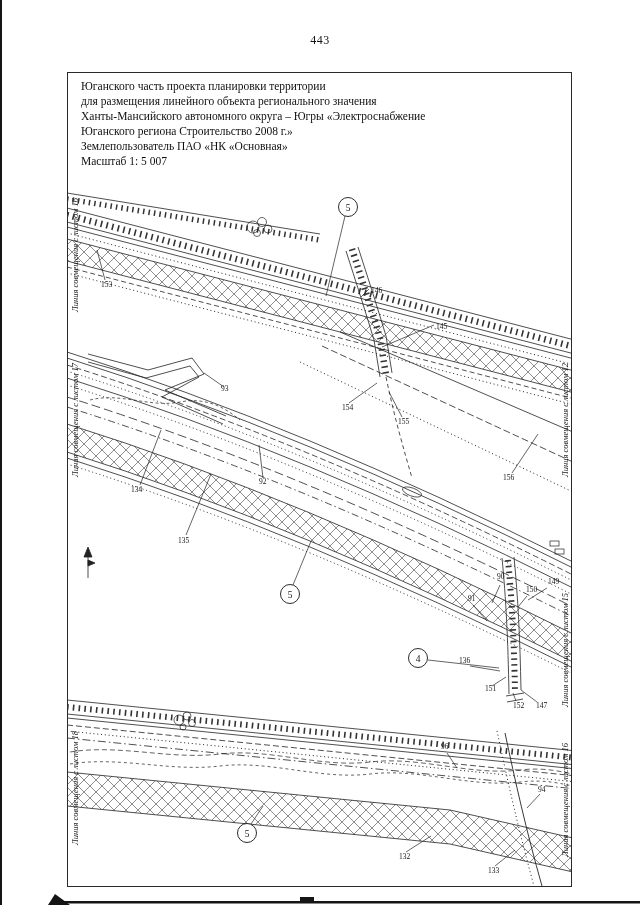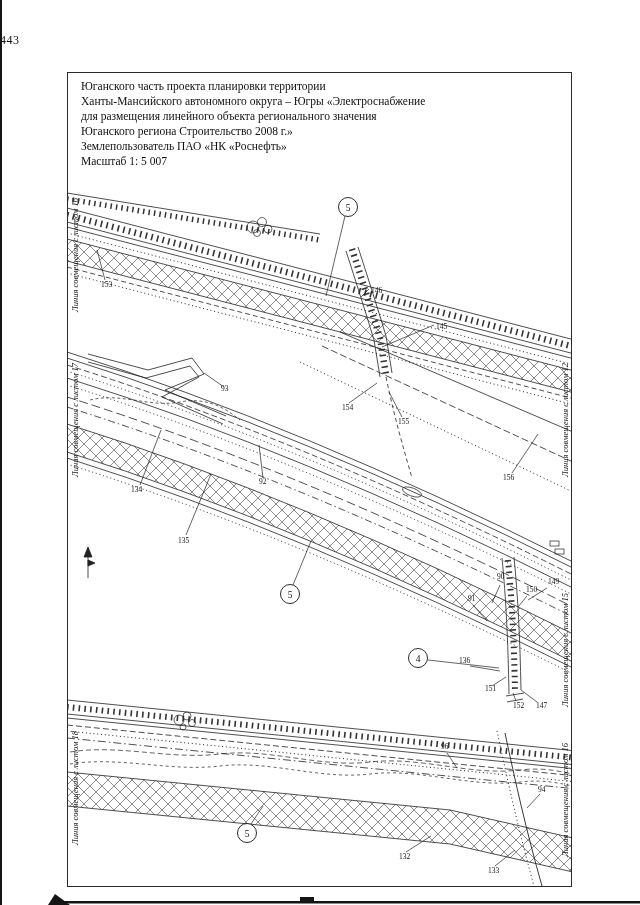--- a/index.html
+++ b/index.html
@@ -2,21 +2,21 @@
 <html><head>
 <meta charset="utf-8">
 <style>
   html,body { margin:0; padding:0; background:#ffffff; }
   .page {
     position:relative; width:640px; height:905px; background:#ffffff;
     font-family:"Liberation Serif", serif; color:#141414; overflow:hidden;
   }
   .page-number {
     position:absolute; top:33px; left:0; width:100%;
-    font-size:12px; letter-spacing:.5px;
+    text-align:center; font-size:12px; letter-spacing:.5px;
   }
   .frame {
     position:absolute; left:67px; top:72px; width:505px; height:815px;
     border:1.2px solid #2a2a2a; box-sizing:border-box;
   }
   .title-block {
     position:absolute; left:81px; top:79px; width:470px;
     font-size:11.5px; line-height:15px; color:#101010;
   }
   .edge-label {
@@ -212,24 +212,24 @@
     <g fill="#151515" stroke="none">
       <rect x="0" y="0" width="2" height="905"></rect>
       <rect x="60" y="901" width="580" height="2.5"></rect>
       <path d="M55,894 L70,905 L48,905 Z"></path>
       <rect x="300" y="897" width="14" height="4"></rect>
     </g>
   </svg>
 
   <div class="title-block">
     <div>Юганского часть проекта планировки территории</div>
+    <div>для размещения линейного объекта регионального значения</div>
     <div>Ханты-Мансийского автономного округа – Югры  «Электроснабжение</div>
-    <div>для размещения линейного объекта регионального значения</div>
     <div>Юганского региона Строительство 2008 г.»</div>
-    <div>Землепользователь ПАО «НК «Роснефть»</div>
+    <div>Землепользователь ПАО «НК «Основная»</div>
     <div>Масштаб 1: 5 007</div>
   </div>
 
   <div class="edge-label el-left-top">Линия совмещения с листом 16</div>
   <div class="edge-label el-left-mid">Линия совмещения с листом 17</div>
   <div class="edge-label el-left-bot">Линия совмещения с листом 18</div>
   <div class="edge-label el-right-top">Линия совмещения с листом 12</div>
   <div class="edge-label el-right-mid">Линия совмещения с листом 15</div>
   <div class="edge-label el-right-bot">Линия совмещения с листом 16</div>
 

